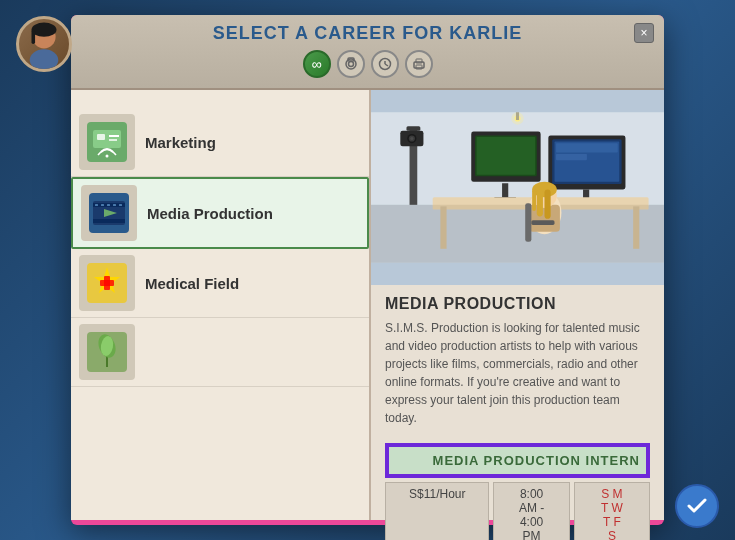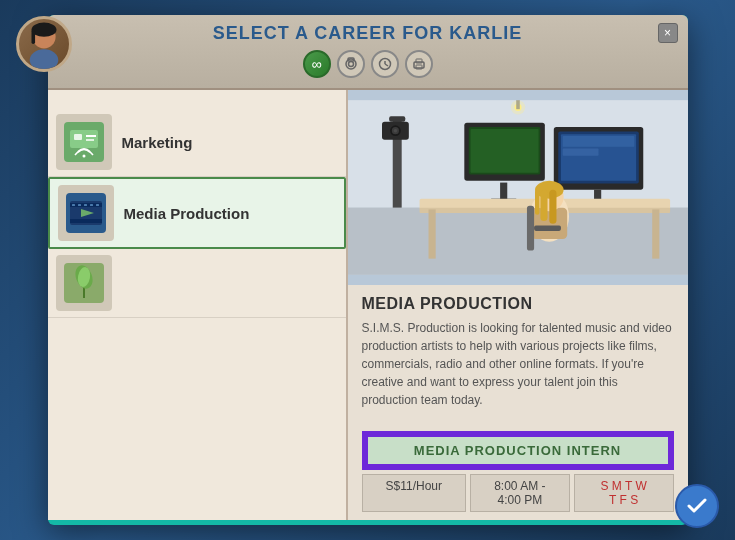--- a/index.html
+++ b/index.html
@@ -16,23 +16,23 @@
 
     .bg-overlay {
       position: absolute;
       top: 0; left: 0;
       width: 735px; height: 540px;
       background: linear-gradient(135deg, #1a3a5c 0%, #2a5a8c 50%, #1a3a5c 100%);
     }
 
     .dialog {
       position: relative;
-      width: 640px;
+      width: 593px;
       height: 510px;
-      background: #14b8a6;
+      background: #ec4899;
       border-radius: 6px;
       box-shadow: 0 8px 32px rgba(0,0,0,0.5);
       z-index: 10;
     }
 
     .dialog-header {
       background: linear-gradient(180deg, #c8bfb0 0%, #b8afa0 100%);
       border-radius: 6px 6px 0 0;
       padding: 8px 16px 6px;
       text-align: center;
@@ -195,22 +195,22 @@
       line-height: 1.5;
     }
 
     
     .career-footer {
       padding: 6px 14px 8px;
     }
 
     .job-title-bar {
       background: #c8dfc8;
-      border: 6px solid #6d28d9;
-      text-align: center;
+      border: 4px solid #6d28d9;
+      text-align: right;
       padding: 6px;
       font-size: 13px;
       font-weight: bold;
       color: #3a6a3a;
       letter-spacing: 1px;
       text-transform: uppercase;
       font-variant: small-caps;
       margin-bottom: 4px;
     }
 
@@ -357,20 +357,33 @@
             <rect x="18" y="11" width="3" height="2" rx="0.5" fill="#4a7aac"></rect>
             <rect x="24" y="11" width="3" height="2" rx="0.5" fill="#4a7aac"></rect>
             <rect x="30" y="11" width="3" height="2" rx="0.5" fill="#4a7aac"></rect>
 
             <polygon points="15,16 28,20 15,24" fill="#6aaa6a"></polygon>
           </svg>
         </div>
         <span class="career-name">Media Production</span>
       </div>
 
+      <div class="career-item">
+        <div class="career-icon">
+          <svg width="40" height="40" viewBox="0 0 40 40">
+            <rect width="40" height="40" rx="4" fill="#e8c840"></rect>
+
+            <polygon points="20,4 23,14 33,14 25,20 28,30 20,24 12,30 15,20 7,14 17,14" fill="#ffd700"></polygon>
+
+            <rect x="17" y="13" width="6" height="14" rx="1" fill="red" opacity="0.8"></rect>
+            <rect x="13" y="17" width="14" height="6" rx="1" fill="red" opacity="0.8"></rect>
+          </svg>
+        </div>
+        <span class="career-name">Medical Field</span>
+      </div>
 
       <div class="career-item">
         <div class="career-icon">
           <svg width="40" height="40" viewBox="0 0 40 40">
             <rect width="40" height="40" rx="4" fill="#8aaa6a"></rect>
 
             <line x1="20" y1="35" x2="20" y2="15" stroke="#4a7a2a" stroke-width="2"></line>
             <ellipse cx="20" cy="14" rx="8" ry="12" fill="#6aaa4a" transform="rotate(-20 20 14)"></ellipse>
             <ellipse cx="20" cy="14" rx="6" ry="10" fill="#8acc6a" transform="rotate(10 20 14)"></ellipse>
           </svg>

